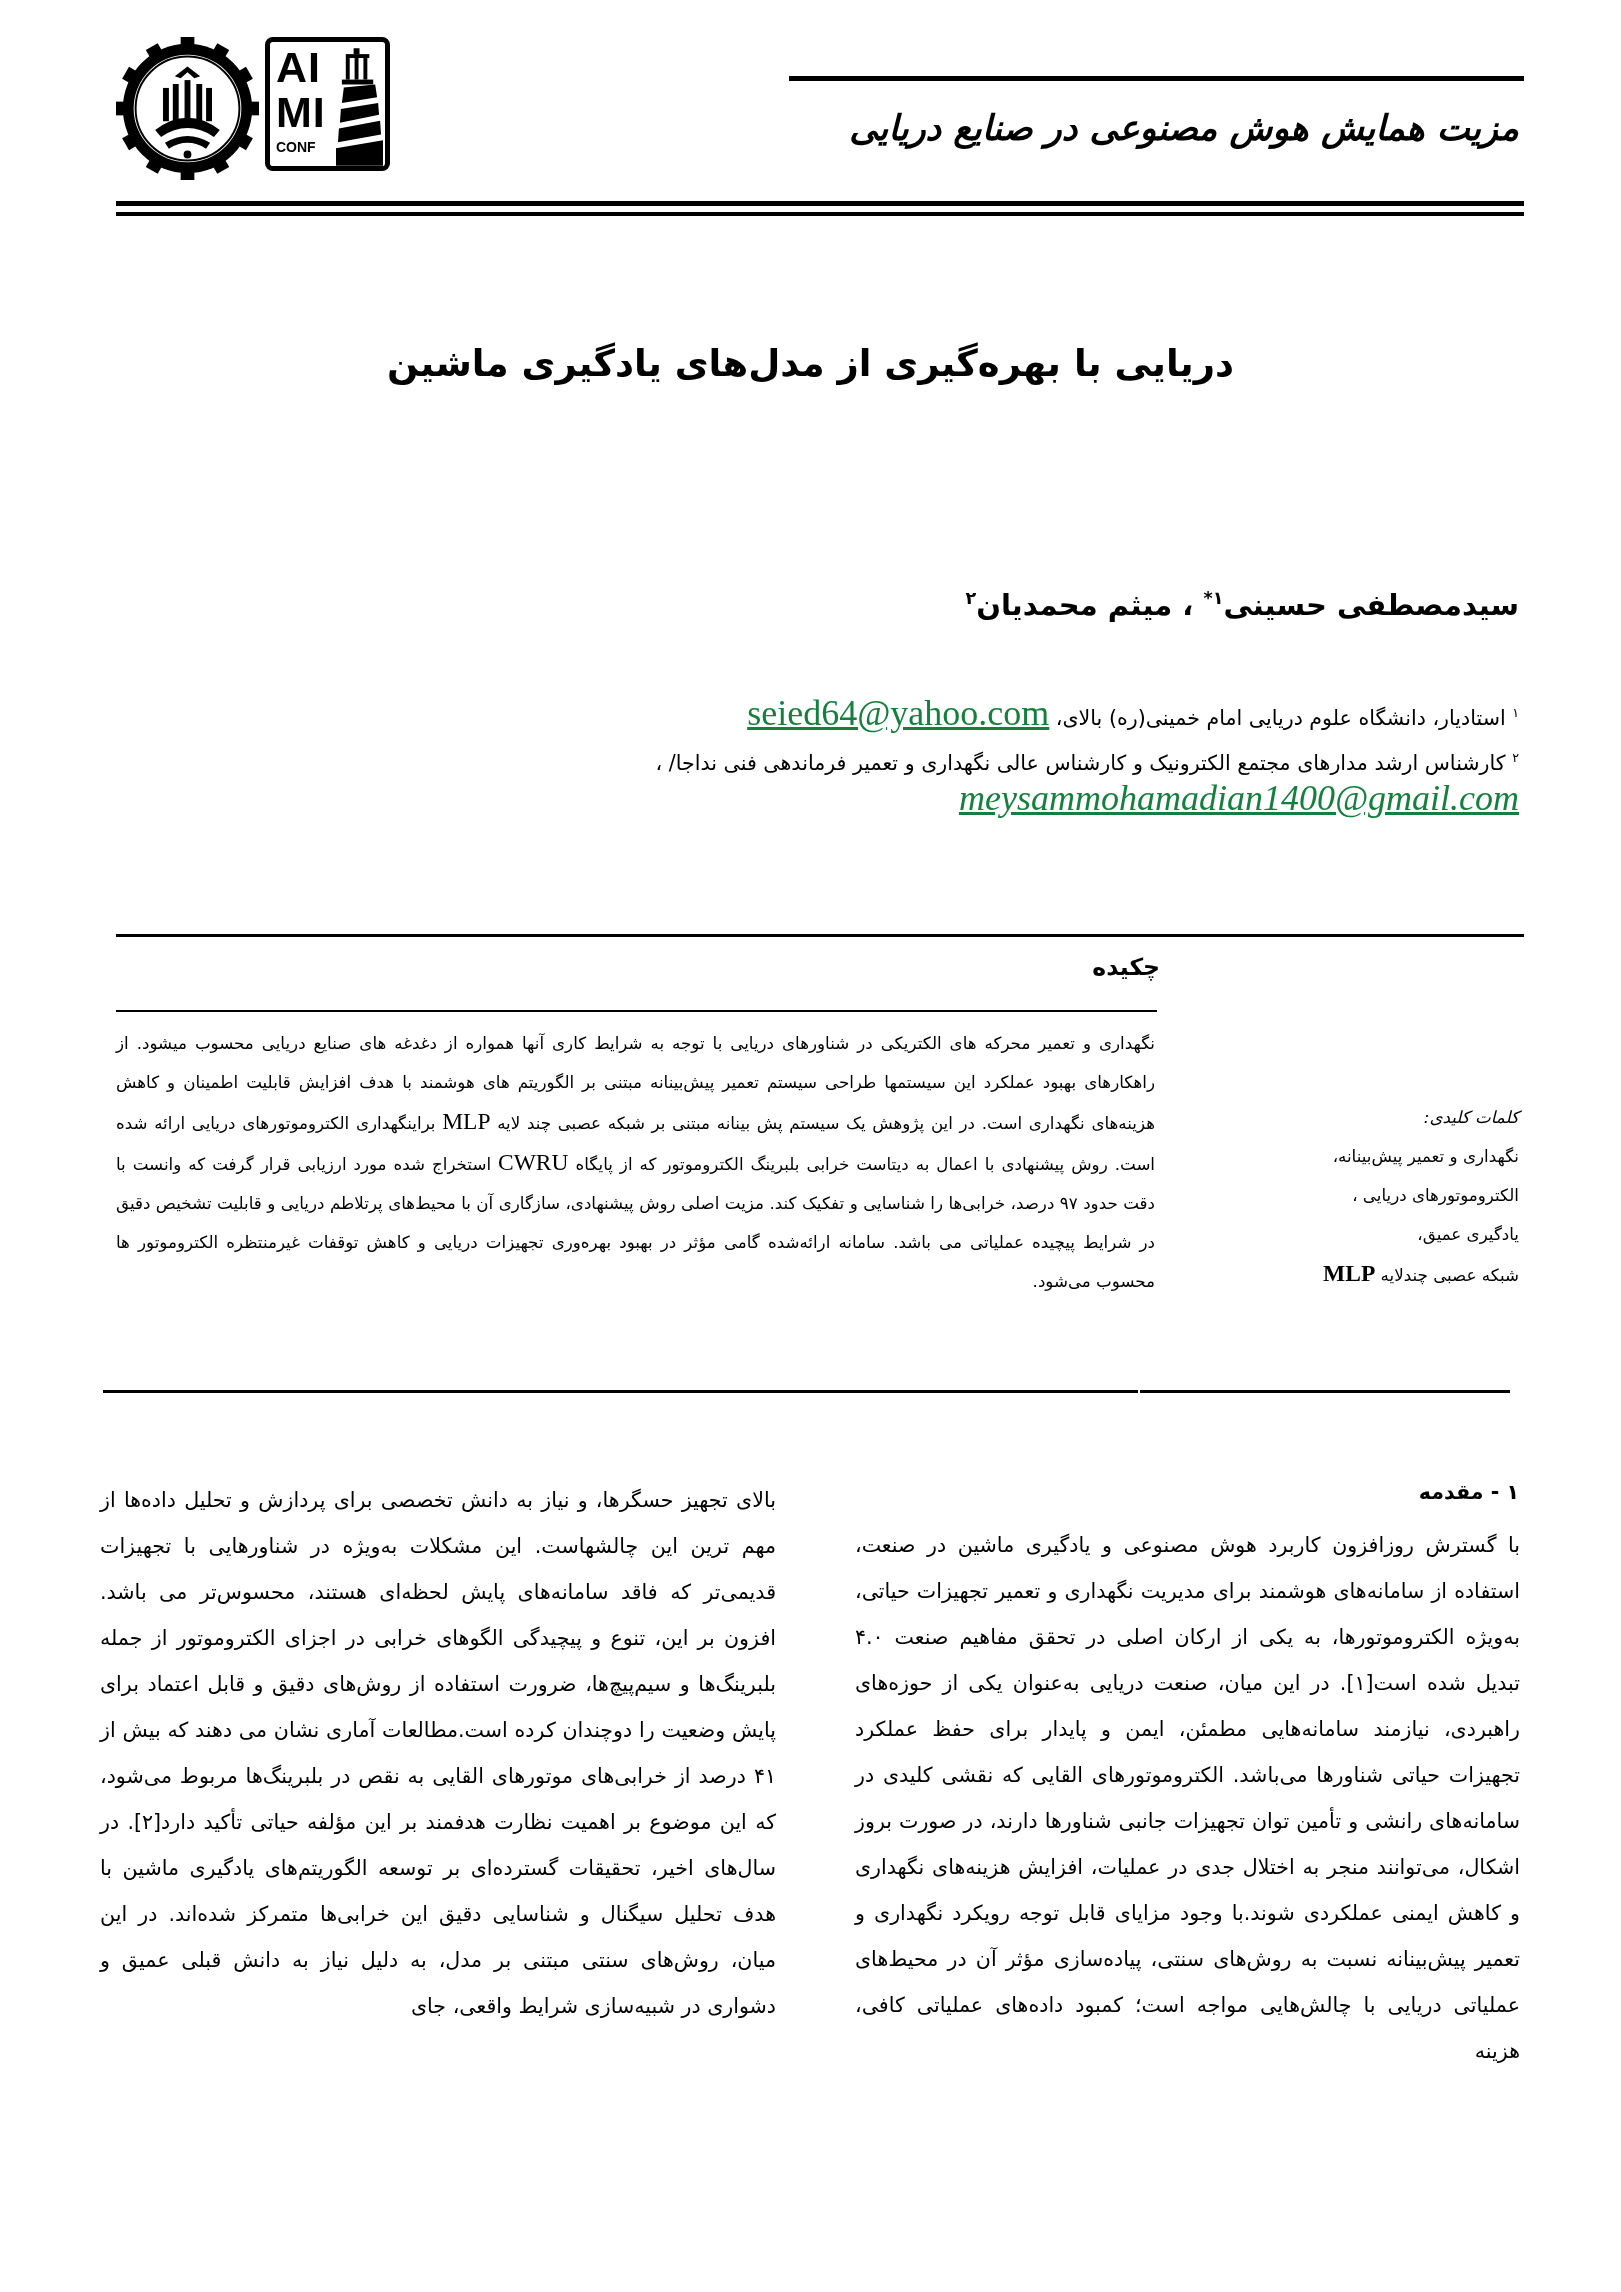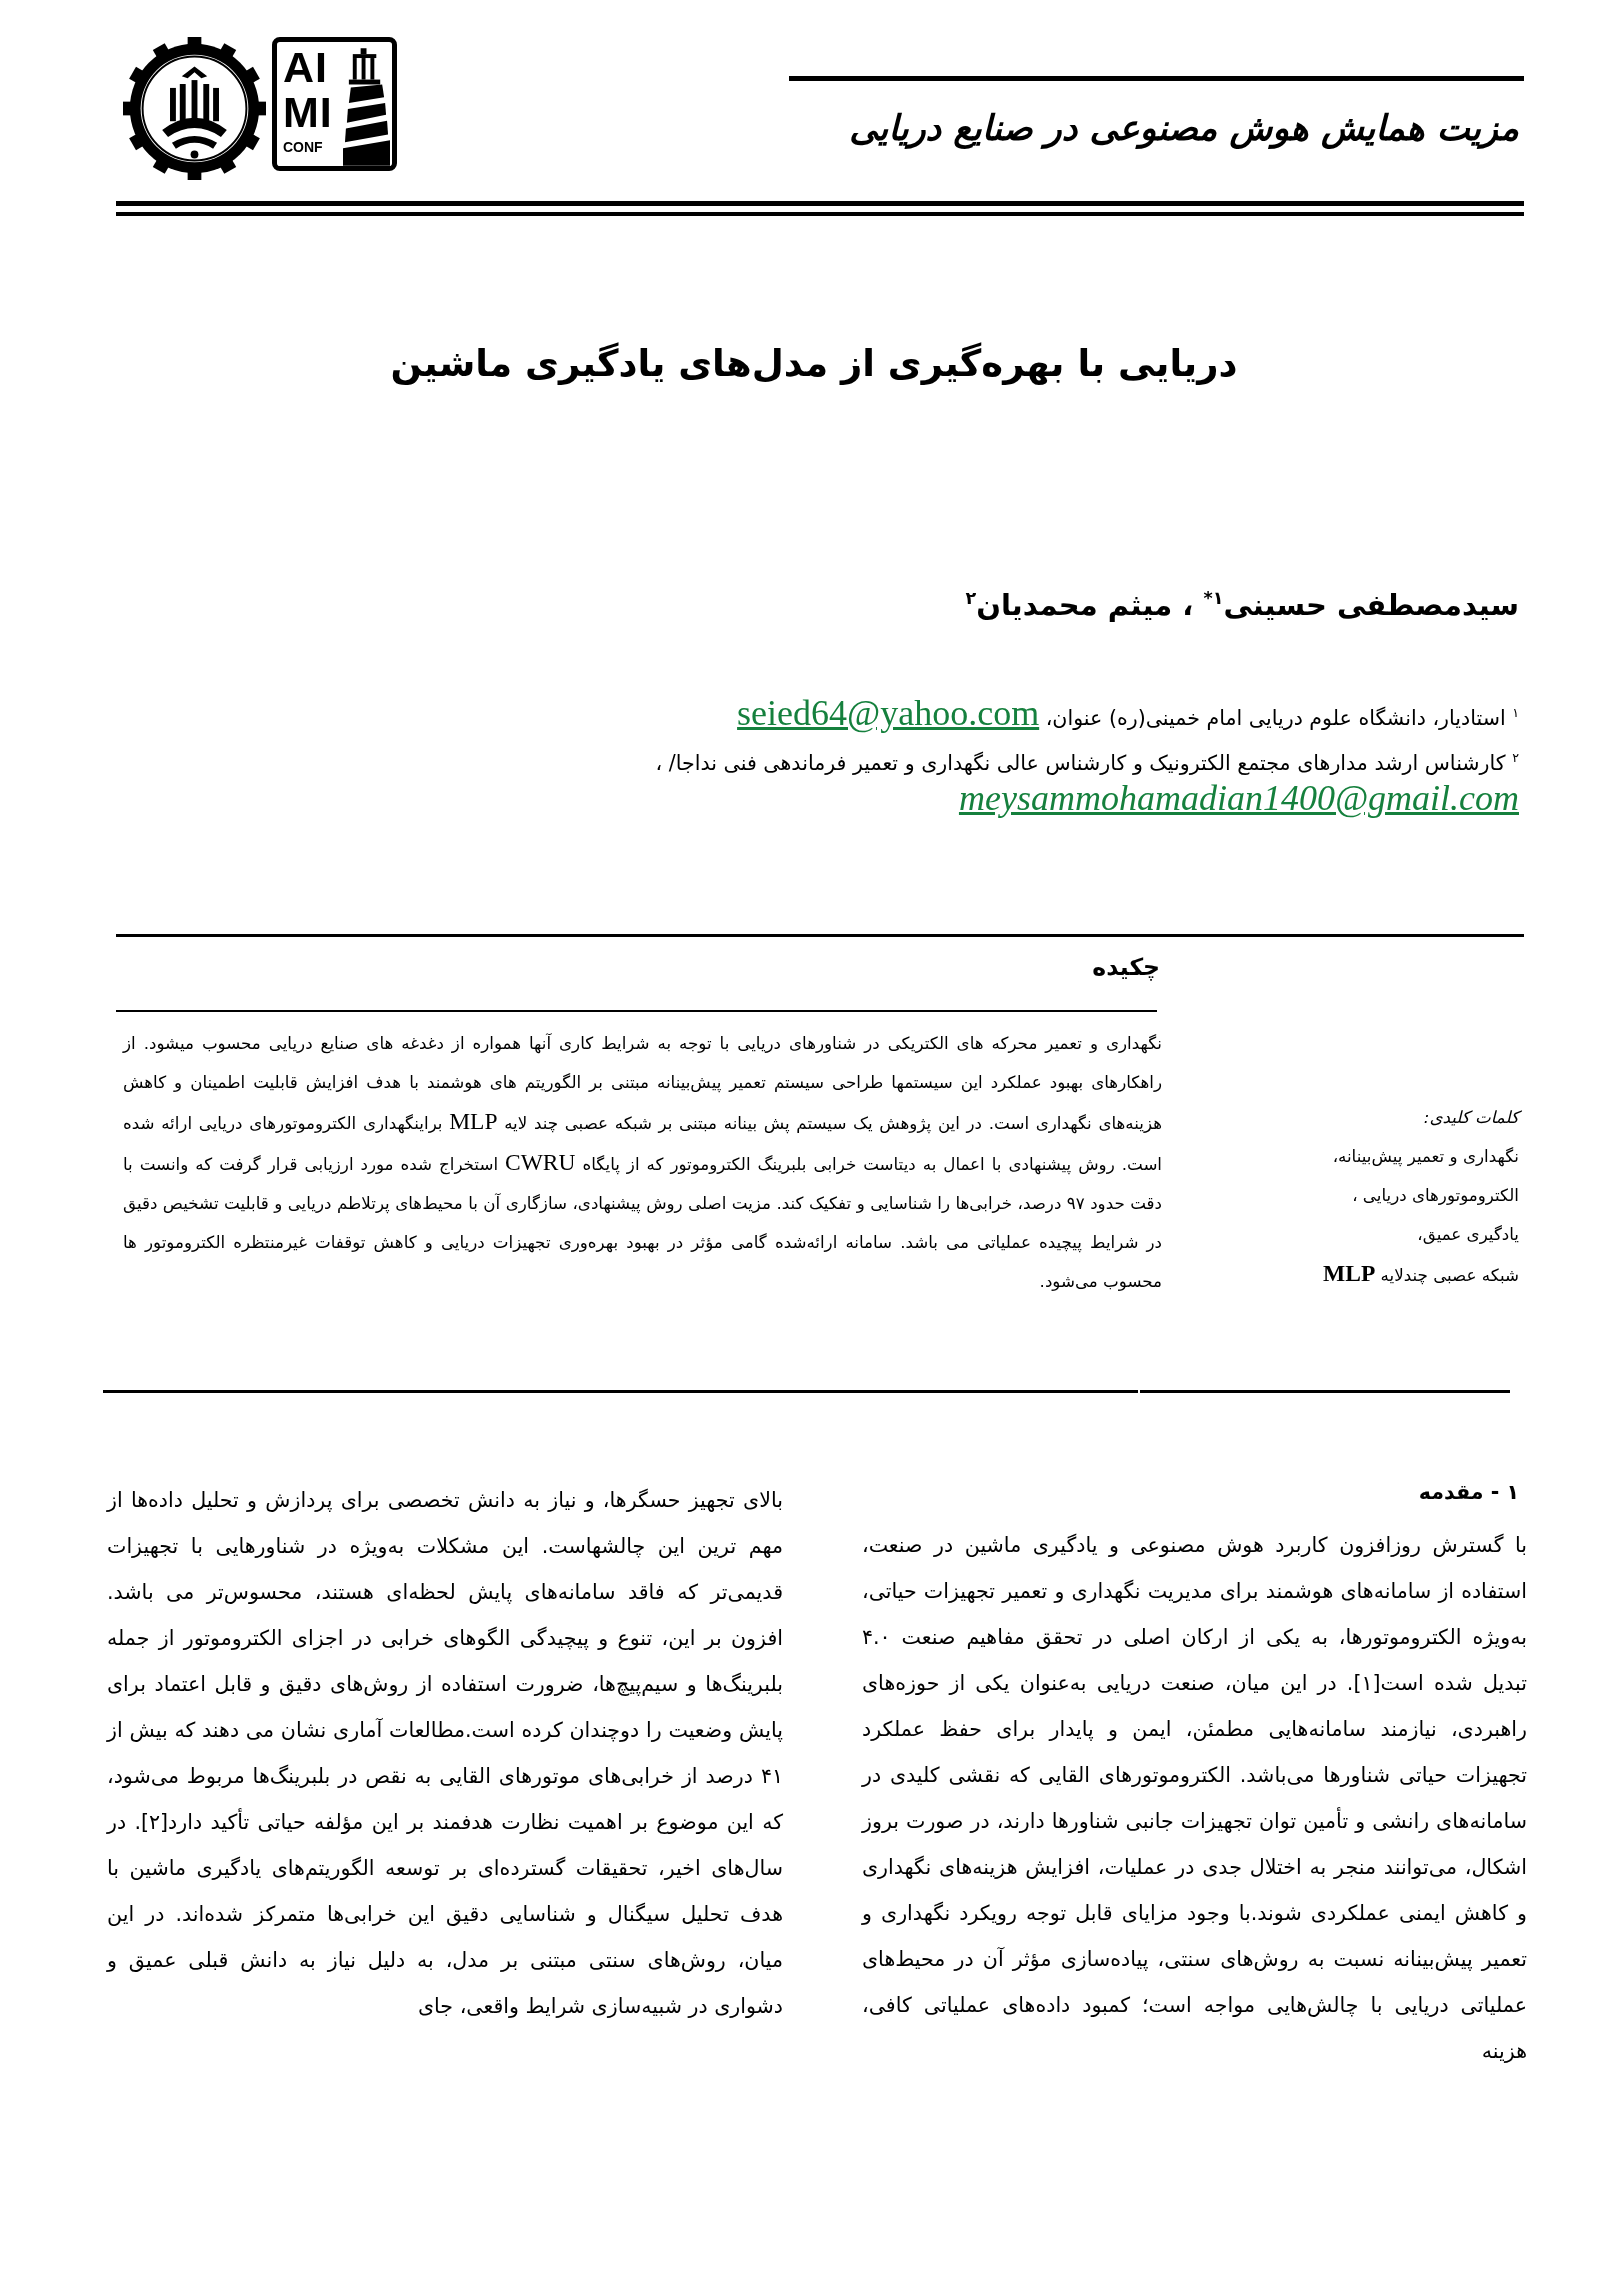--- a/index.html
+++ b/index.html
@@ -1,17 +1,17 @@
 <!DOCTYPE html>
 <html><head>
   <meta charset="utf-8">
   <style>
     html, body { margin: 0; padding: 0; background: #ffffff; }
     body { width: 1621px; height: 2293px; position: relative; overflow: hidden; color: #000; font-family: "DejaVu Sans", sans-serif; }
-    .abs { position: absolute; margin-left: 7px; }
+    .abs { position: absolute; }
     .rule { position: absolute; background: #000; }
     .rtl { direction: rtl; unicode-bidi: embed; }
 
     
     .logo-gear { left: 116px; top: 37px; width: 143px; height: 143px; }
     .logo-aimi { left: 265px; top: 37px; width: 125px; height: 134px; border: 5.9px solid #000; border-radius: 7.8px; box-sizing: border-box; background: #fff; overflow: hidden; }
     .aimi-text { position: absolute; left: 5.9px; font-family: "Liberation Sans", sans-serif; font-weight: bold; color: #000; line-height: 1; }
     .aimi-ai { top: 3.9px; font-size: 43px; letter-spacing: 1px; }
     .aimi-mi { top: 49px; font-size: 43px; letter-spacing: 1px; }
     .aimi-conf { top: 98px; font-size: 14px; }
@@ -111,21 +111,21 @@
 <div class="abs paper-title rtl">
   <div>دریایی با بهره‌گیری از مدل‌های یادگیری ماشین</div>
 </div>
 
 <div class="abs authors rtl">
   <span>سیدمصطفی حسینی</span><sup>۱*</sup><span> ، </span><span>میثم محمدیان</span><sup>۲</sup>
 </div>
 
 <div class="abs affil rtl" style="top:694px;">
   <sup>۱</sup>
-  <span>استادیار، دانشگاه علوم دریایی امام خمینی(ره) عنوان، </span>
+  <span>استادیار، دانشگاه علوم دریایی امام خمینی(ره) بالای، </span>
   <a class="email">seied64@yahoo.com</a>
 </div>
 <div class="abs affil rtl" style="top:739px;">
   <sup>۲</sup>
   <span>کارشناس ارشد مدارهای مجتمع الکترونیک  و کارشناس عالی نگهداری و تعمیر فرماندهی فنی نداجا/ ،</span>
 </div>
 <div class="abs affil rtl" style="top:780px;font-style:italic;">
   <a class="email">meysammohamadian1400@gmail.com</a>
 </div>
 

